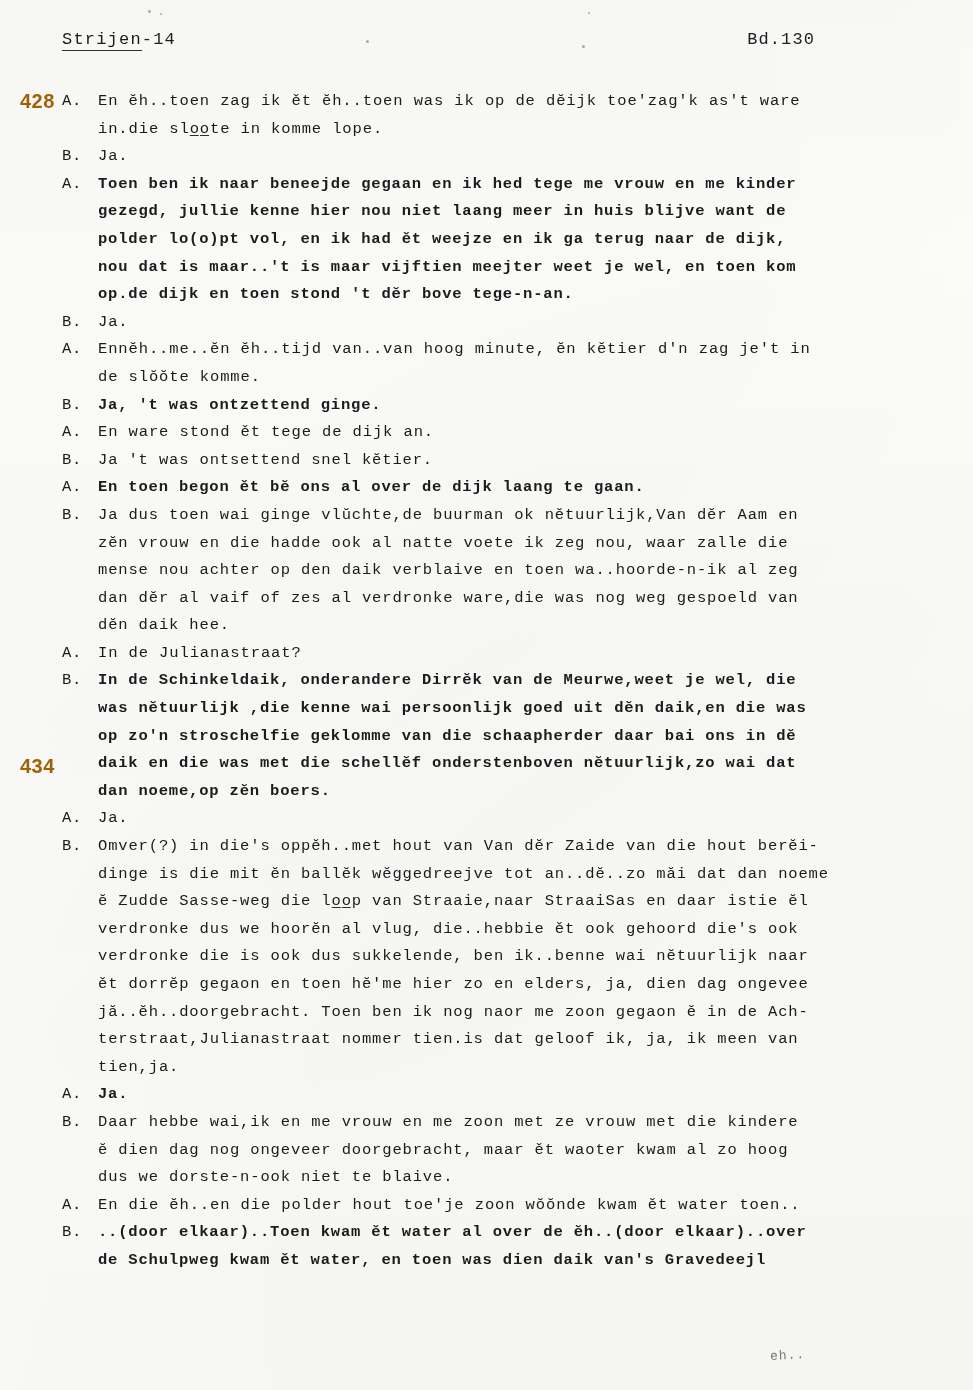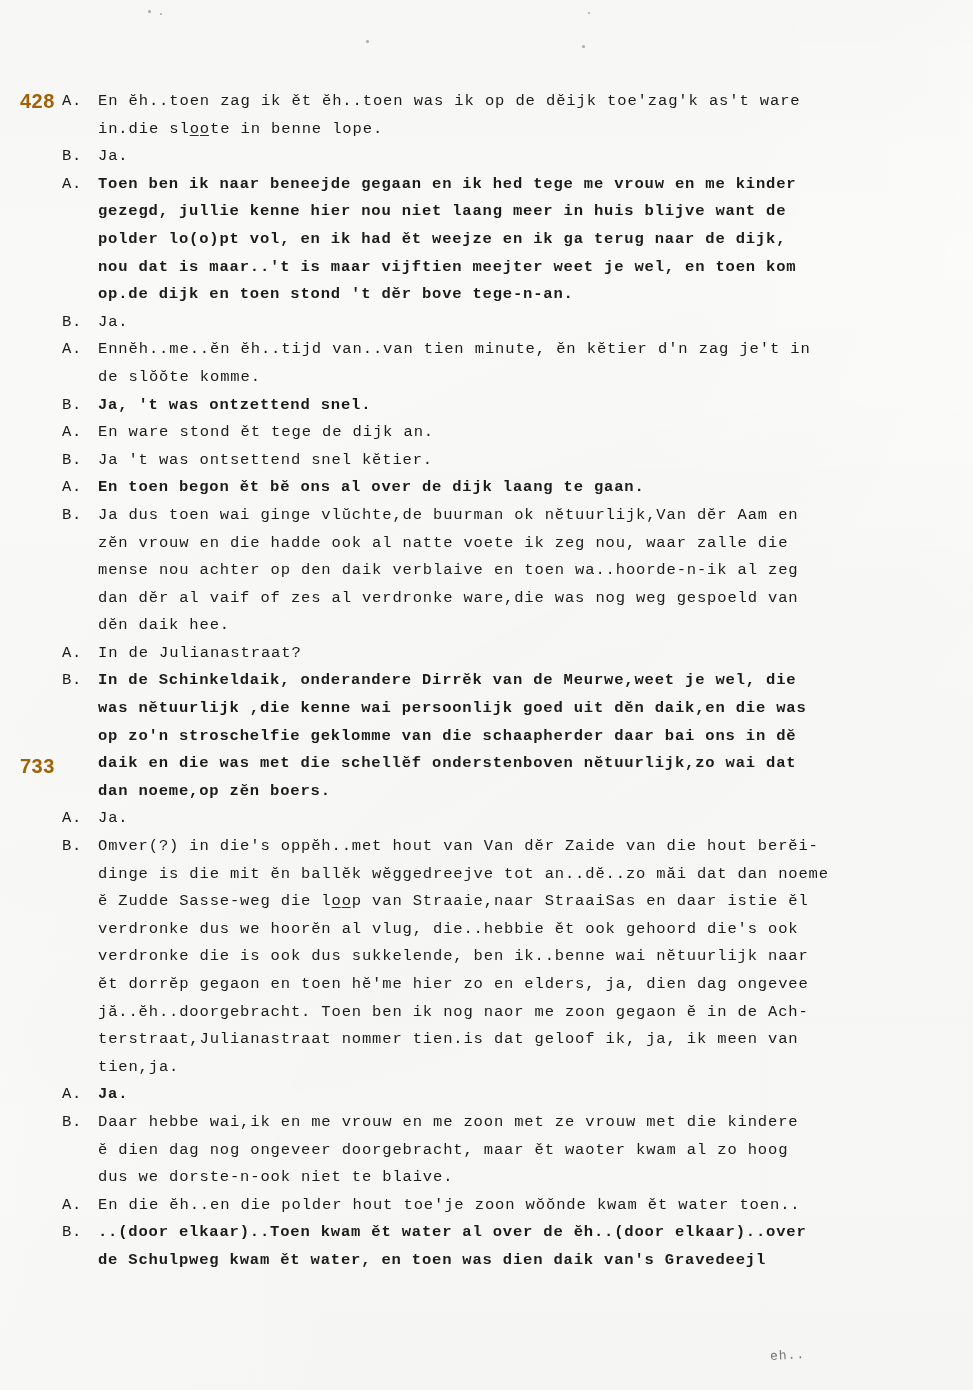--- a/index.html
+++ b/index.html
@@ -128,54 +128,58 @@
 <body>
 
 <div class="page">
 
   <div class="speck" style="left:148px;top:10px;width:3px;height:3px;"></div>
   <div class="speck" style="left:160px;top:13px;width:2px;height:2px;"></div>
   <div class="speck" style="left:366px;top:40px;width:3px;height:3px;"></div>
   <div class="speck" style="left:582px;top:45px;width:3px;height:3px;"></div>
   <div class="speck" style="left:588px;top:12px;width:2px;height:2px;"></div>
 
+  <div class="header">
+    <div class="header-left"><span class="underline">Strijen</span><span>-14</span></div>
+    <div class="header-right">Bd.130</div>
+  </div>
 
   <div class="margin-note n1">428</div>
-  <div class="margin-note n2">733</div>
+  <div class="margin-note n2">434</div>
 
   <div class="body" id="transcript">
       <div class="turn">
         <div class="speaker">A.</div>
         <div class="utterance">En ĕh..toen zag ik ět ĕh..toen was ik op de dĕijk toe'zag'k as't ware
-in.die slo̲o̲te in benne lope.</div>
+in.die slo̲o̲te in komme lope.</div>
       </div>
       <div class="turn">
         <div class="speaker">B.</div>
         <div class="utterance">Ja.</div>
       </div>
       <div class="turn">
         <div class="speaker">A.</div>
         <div class="utterance">Toen ben ik naar beneejde gegaan en ik hed tege me vrouw en me kinder
 gezegd, jullie kenne hier nou niet laang meer in huis blijve want de
 polder lo(o)pt vol, en ik had ět weejze en ik ga terug naar de dijk,
 nou dat is maar..'t is maar vijftien meejter weet je wel, en toen kom
 op.de dijk en toen stond 't dĕr bove tege-n-an.</div>
       </div>
       <div class="turn">
         <div class="speaker">B.</div>
         <div class="utterance">Ja.</div>
       </div>
       <div class="turn">
         <div class="speaker">A.</div>
-        <div class="utterance">Ennĕh..me..ĕn ĕh..tijd van..van tien minute, ĕn kĕtier d'n zag je't in
+        <div class="utterance">Ennĕh..me..ĕn ĕh..tijd van..van hoog minute, ĕn kĕtier d'n zag je't in
 de slŏŏte komme.</div>
       </div>
       <div class="turn">
         <div class="speaker">B.</div>
-        <div class="utterance">Ja, 't was ontzettend snel.</div>
+        <div class="utterance">Ja, 't was ontzettend ginge.</div>
       </div>
       <div class="turn">
         <div class="speaker">A.</div>
         <div class="utterance">En ware stond ět tege de dijk an.</div>
       </div>
       <div class="turn">
         <div class="speaker">B.</div>
         <div class="utterance">Ja 't was ontsettend snel kĕtier.</div>
       </div>
       <div class="turn">

